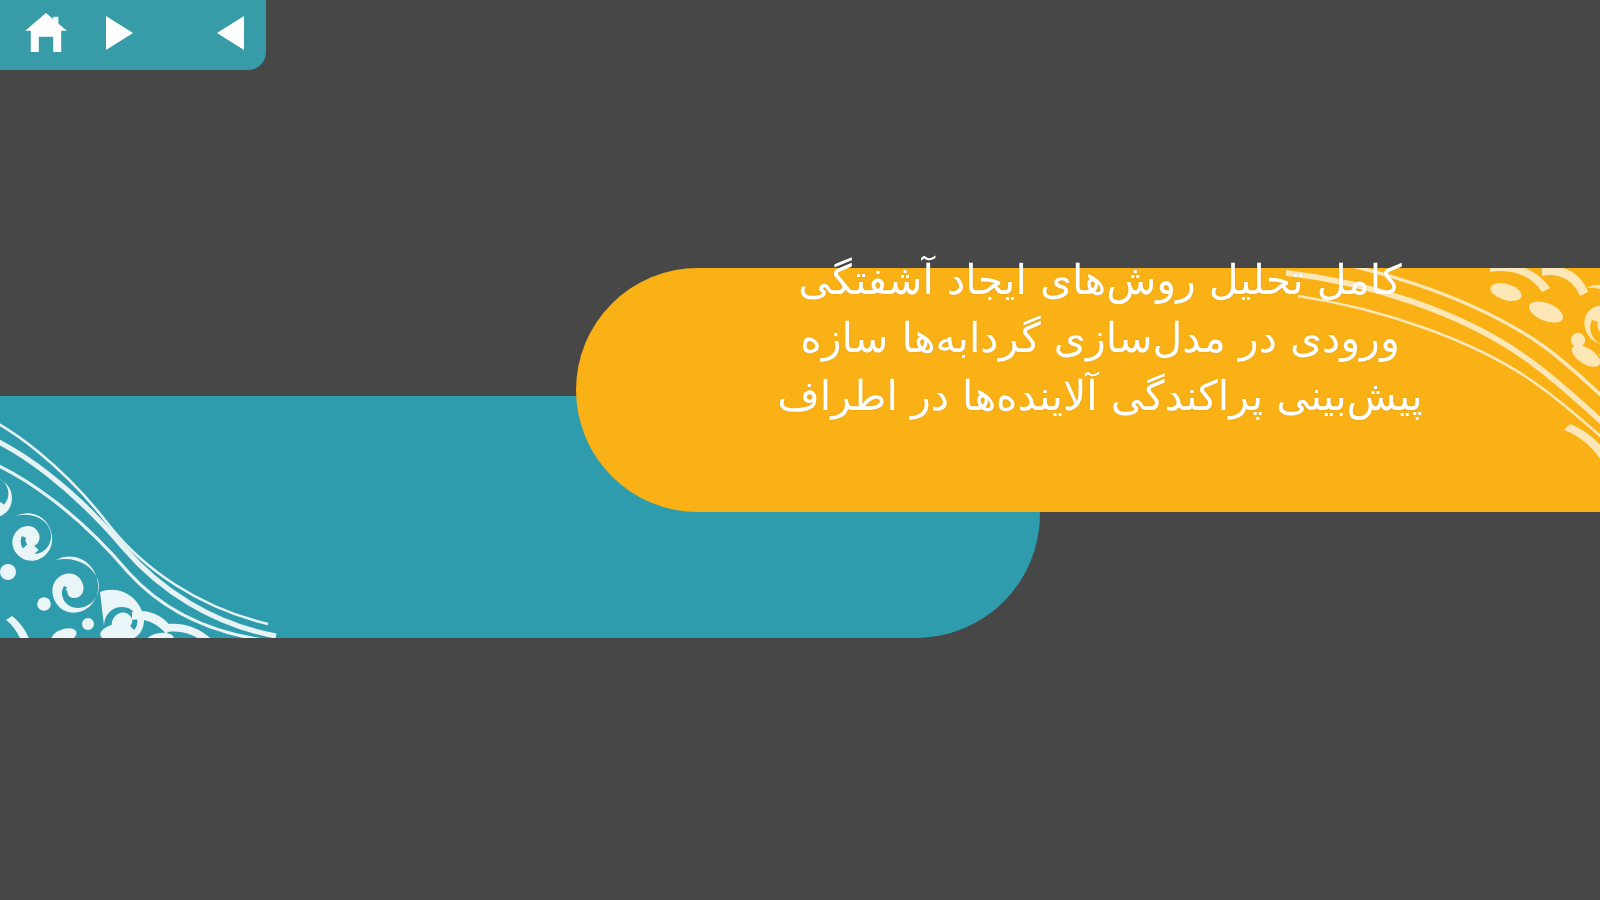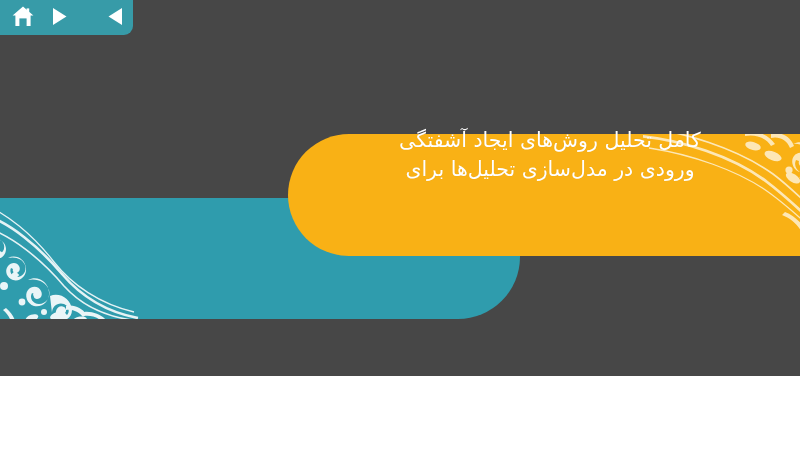--- a/index.html
+++ b/index.html
@@ -9,21 +9,21 @@
   body {
     width: 800px;
     height: 450px;
     overflow: hidden;
     font-family: "DejaVu Sans", sans-serif;
   }
 
   #slide {
     position: relative;
     width: 800px;
-    height: 376px;
+    height: 450px;
     background: #474747;
     overflow: hidden;
   }
 
   
   #nav-bar {
     position: absolute;
     left: -12px;
     top: -10px;
     width: 145px;
@@ -171,21 +171,22 @@
         <ellipse cx="150" cy="48" rx="8" ry="4" transform="rotate(32 150 48)"></ellipse>
         <path d="M196,118 c4,3 7,7 9,10 l-4,0 c-2,-4 -5,-7 -8,-9 z"></path>
         <path d="M168,102 c7,3 13,9 16,15 l-4,1 c-3,-6 -8,-11 -15,-14 z"></path>
         <path d="M142,82 c8,3 16,10 20,17 l-4,2 c-4,-7 -11,-13 -19,-16 z"></path>
       </g>
     </svg>
   </div>
 
   <div id="title-block">
     <span class="title-line">کامل تحلیل روش‌های ایجاد آشفتگی</span>
-    <span class="title-line">ورودی در مدل‌سازی تحلیل‌ها برای</span>
+    <span class="title-line">ورودی در مدل‌سازی گردابه‌ها سازه</span>
+    <span class="title-line">پیش‌بینی پراکندگی آلاینده‌ها در اطراف</span>
   </div>
 
   <div id="nav-bar">
     <button class="nav-btn">
       <svg class="nav-ico" width="17" height="19" viewBox="0 0 17 19">
         <path d="M15,1 L15,18 L1.5,9.5 Z" fill="#ffffff"></path>
       </svg>
     </button>
     <button class="nav-btn">
       <svg class="nav-ico" width="17" height="19" viewBox="0 0 17 19">

